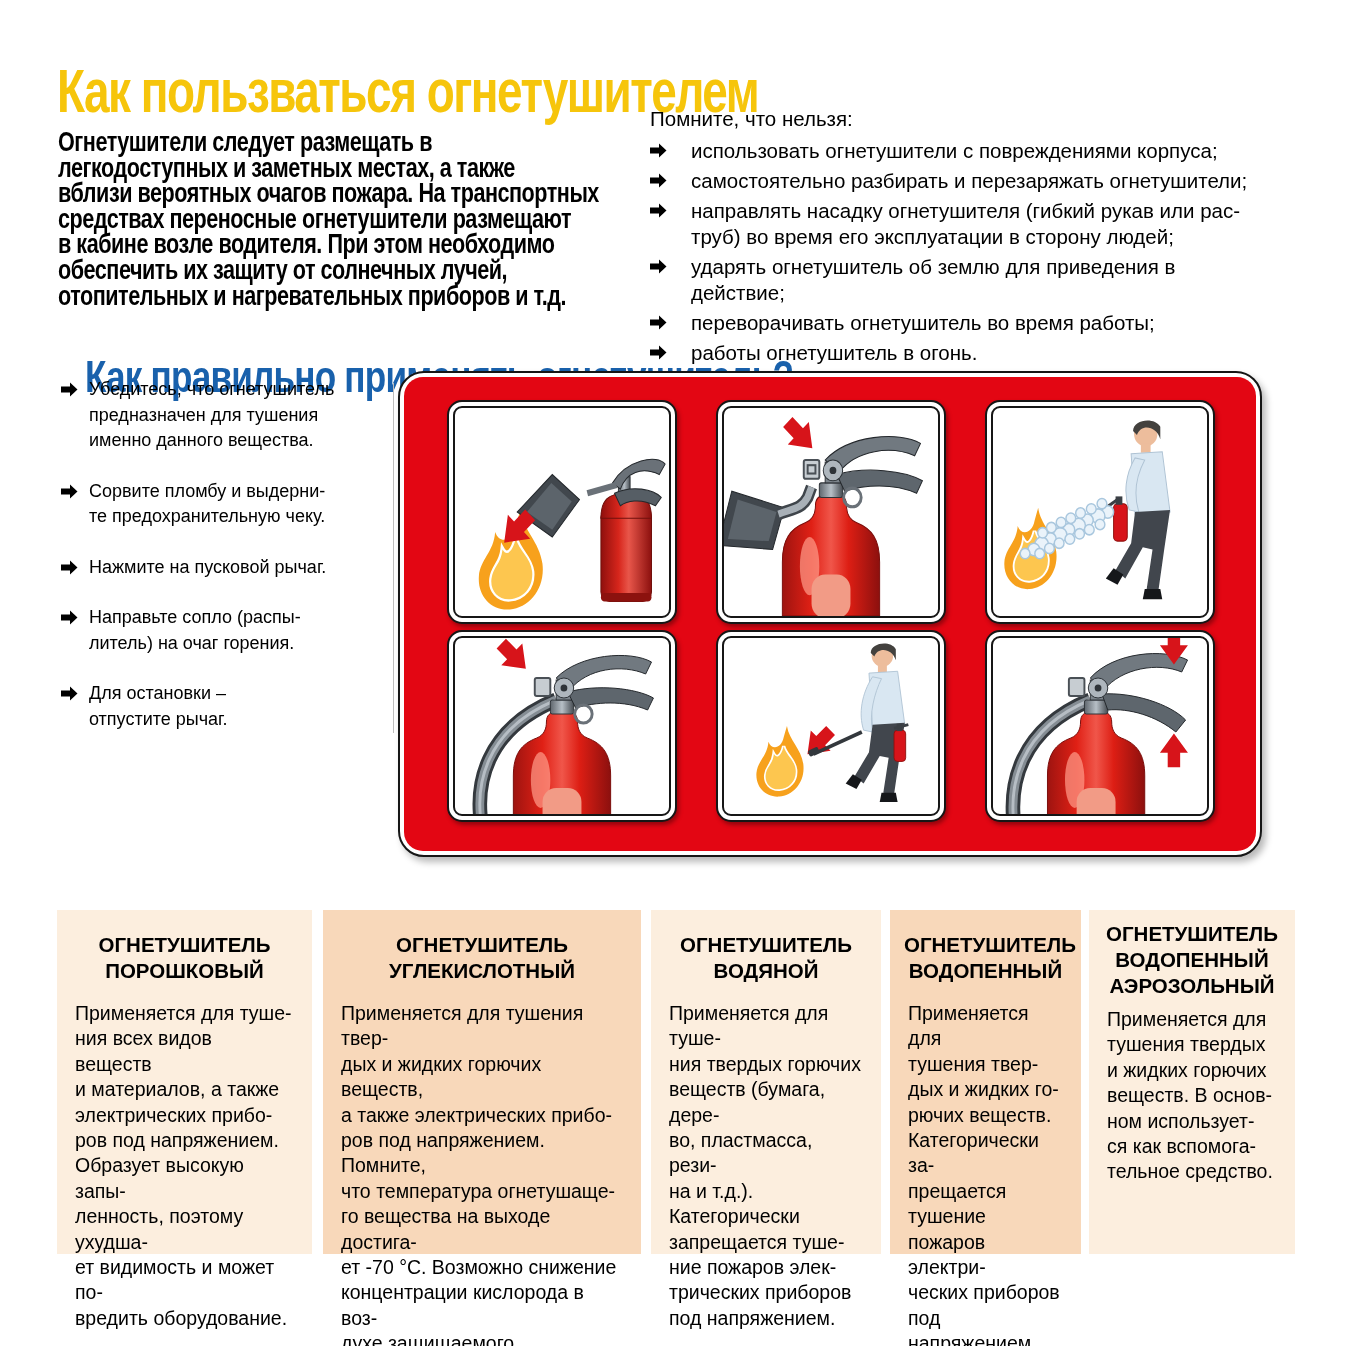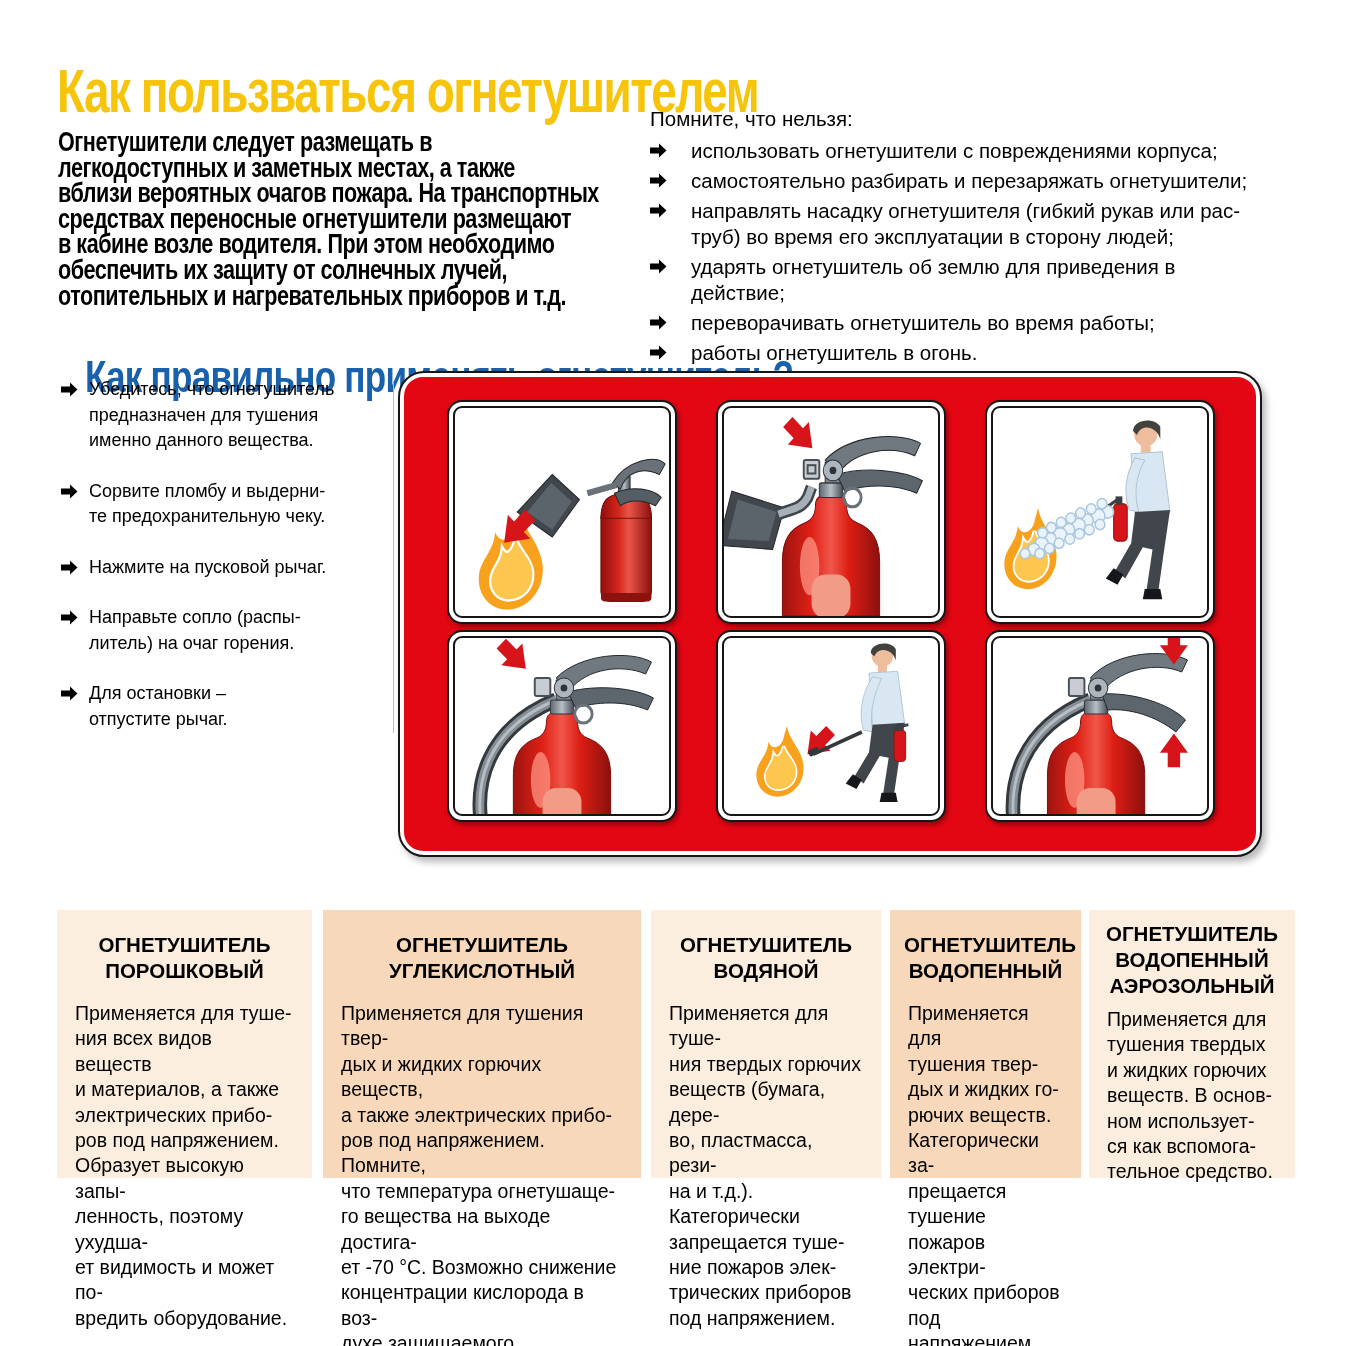--- a/index.html
+++ b/index.html
@@ -35,21 +35,21 @@
   .panel-inner{width:100%;height:100%;background:#E30613;border-radius:19px;position:relative;}
   .cell{position:absolute;width:230px;background:#fff;border:2px solid #161616;border-radius:15px;
         padding:4px;box-sizing:border-box;box-shadow:2px 3px 4px rgba(0,0,0,.35);}
   .cell-inner{width:100%;height:100%;border:2px solid #161616;border-radius:9px;overflow:hidden;
               box-sizing:border-box;background:#fff;}
   .cell-inner svg{display:block;width:100%;height:100%;}
   .r1{top:23px;height:224px;} .r2{top:253px;height:192px;}
   .c1{left:43px;} .c2{left:312px;} .c3{left:581px;}
 
   
-  .card{position:absolute;top:910px;height:268px;box-sizing:border-box;padding:22px 14px 0 14px;}
+  .card{position:absolute;top:910px;height:344px;box-sizing:border-box;padding:22px 14px 0 14px;}
   .card.light{background:#FCEEDE;} .card.dark{background:#F8D8BA;}
   .card-title{font-weight:bold;font-size:20.5px;line-height:26px;text-align:center;margin:0 0 17px 0;}
   .card-text{font-size:19.5px;line-height:25.4px;margin:4px;}
   .card-1{left:57px;width:255px;} .card-2{left:323px;width:318px;} .card-3{left:651px;width:230px;}
   .card-4{left:890px;width:191px;} .card-5{left:1089px;width:206px;padding-top:11px;}
   .card-5 .card-title{margin-bottom:8px;}
 </style>
 </head>
 <body>
 

